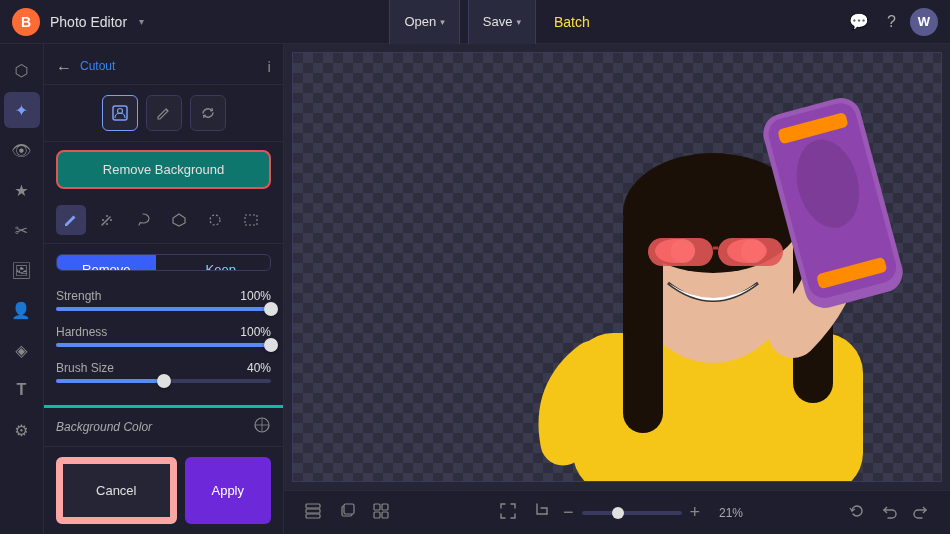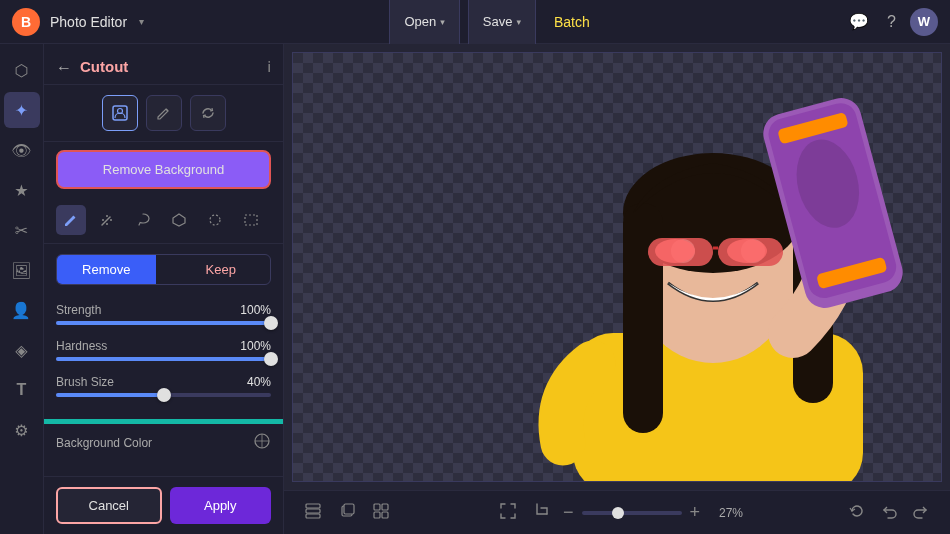--- a/index.html
+++ b/index.html
@@ -43,38 +43,38 @@
     
     .side-panel {
       width: 240px; background: #1e1e2e; border-right: 1px solid #2a2a3e;
       display: flex; flex-direction: column; flex-shrink: 0; overflow-y: auto;
     }
     .panel-header {
       display: flex; align-items: center; padding: 12px 12px 8px;
       border-bottom: 1px solid #2a2a3e;
     }
     .panel-back { background: none; border: none; color: #aaa; cursor: pointer; font-size: 16px; margin-right: 8px; }
-    .panel-title { color: #fca5a5; font-size: 15px; font-weight: 700; flex: 1; }
+    .panel-title { color: #3b82f6; font-size: 12px; font-weight: 400; flex: 1; }
     .panel-info { background: none; border: none; color: #888; cursor: pointer; font-size: 15px; }
 
     
     .cutout-tabs {
       display: flex; align-items: center; justify-content: center;
       padding: 10px 12px; gap: 8px; border-bottom: 1px solid #2a2a3e;
     }
     .cutout-tab {
       width: 36px; height: 36px; border: 1px solid #3a3a5e; background: #252535;
       border-radius: 6px; color: #aaa; cursor: pointer; display: flex;
       align-items: center; justify-content: center; font-size: 15px;
     }
     .cutout-tab.active { border-color: #7c9ef8; color: #7c9ef8; }
 
     
     .remove-bg-btn {
-      margin: 8px 12px; padding: 10px 16px; background: #8b5cf6;
+      margin: 8px 12px; padding: 10px 16px; background: #0f766e;
       border: 2px solid #e05555; border-radius: 8px; color: #e0e0e0;
       font-size: 13px; font-weight: 500; cursor: pointer; width: calc(100% - 24px);
       text-align: center;
     }
 
     
     .brush-tools {
       display: flex; align-items: center; padding: 8px 12px; gap: 6px;
       border-bottom: 1px solid #2a2a3e;
     }
@@ -83,21 +83,21 @@
       border-radius: 5px; cursor: pointer; display: flex; align-items: center;
       justify-content: center; font-size: 15px;
     }
     .brush-tool.active { background: #3a3a5e; color: #7c9ef8; }
 
     
     .remove-keep {
       display: flex; gap: 16px; margin: 10px 12px; border: 1px solid #3a3a5e; border-radius: 6px; overflow: hidden;
     }
     .rk-btn {
-      flex: 1; padding: 7px; background: none; border: none; color: #fca5a5;
+      flex: 1; padding: 7px; background: none; border: none; color: #7dd3fc;
       font-size: 13px; cursor: pointer;
     }
     .rk-btn.active { background: #3a5ef8; color: white; }
 
     
     .sliders-section { padding: 8px 12px; }
     .slider-row { margin-bottom: 14px; }
     .slider-label-row { display: flex; justify-content: space-between; margin-bottom: 4px; }
     .slider-label { color: #aaa; font-size: 12px; }
     .slider-value { color: #e0e0e0; font-size: 12px; }
@@ -105,32 +105,32 @@
     .slider-fill { height: 100%; background: #5a8af8; border-radius: 2px; }
     .slider-thumb {
       width: 14px; height: 14px; background: #e0e0e0; border-radius: 50%;
       position: absolute; top: 50%; transform: translateY(-50%);
       cursor: grab; box-shadow: 0 1px 3px rgba(0,0,0,0.4);
     }
 
     
     .bg-color-row {
       display: flex; align-items: center; justify-content: space-between;
-      padding: 8px 12px; border-top: 5px solid #14b8a6;
+      padding: 8px 12px; border-top: 3px solid #14b8a6; font-style: italic;
     }
     .bg-color-label { color: #aaa; font-size: 12px; }
     .bg-color-btn { background: none; border: none; color: #888; cursor: pointer; font-size: 16px; }
 
     
     .action-row {
       display: flex; gap: 8px; padding: 10px 12px;
       border-top: 1px solid #2a2a3e; margin-top: auto;
     }
     .cancel-btn {
-      flex: 1; padding: 9px; background: #252535; border: 2px solid #fca5a5;
+      flex: 1; padding: 19px; background: #252535; border: 7px solid #fca5a5;
       color: #e0e0e0; border-radius: 6px; font-size: 13px; cursor: pointer;
     }
     .apply-btn {
       flex: 1; padding: 9px; background: #6d28d9; border: none;
       color: white; border-radius: 6px; font-size: 13px; cursor: pointer; font-weight: 500;
     }
 
     
     .canvas-area {
       flex: 1; display: flex; flex-direction: column; background: #2a2a3e; overflow: hidden;
@@ -419,21 +419,21 @@
           <svg width="18" height="18" viewBox="0 0 18 18">
             <path d="M4 2v10h10" stroke="#888" stroke-width="1.4" fill="none" stroke-linecap="round"></path>
             <path d="M8 6h6v6" stroke="#888" stroke-width="1.4" fill="none" stroke-linecap="round"></path>
           </svg>
         </button>
         <button class="zoom-btn">−</button>
         <div class="zoom-slider">
           <div class="zoom-thumb"></div>
         </div>
         <button class="zoom-btn">+</button>
-        <span class="zoom-value">27%</span>
+        <span class="zoom-value">21%</span>
       </div>
       <div class="bottom-right">
         <button class="bottom-icon">
           <svg width="18" height="18" viewBox="0 0 18 18">
             <path d="M4 9a5 5 0 1 1 1 3" stroke="#888" stroke-width="1.4" fill="none" stroke-linecap="round"></path>
             <polyline points="2,6 4,9 7,7" stroke="#888" stroke-width="1.2" fill="none"></polyline>
           </svg>
         </button>
         <button class="bottom-icon">
           <svg width="18" height="18" viewBox="0 0 18 18">

